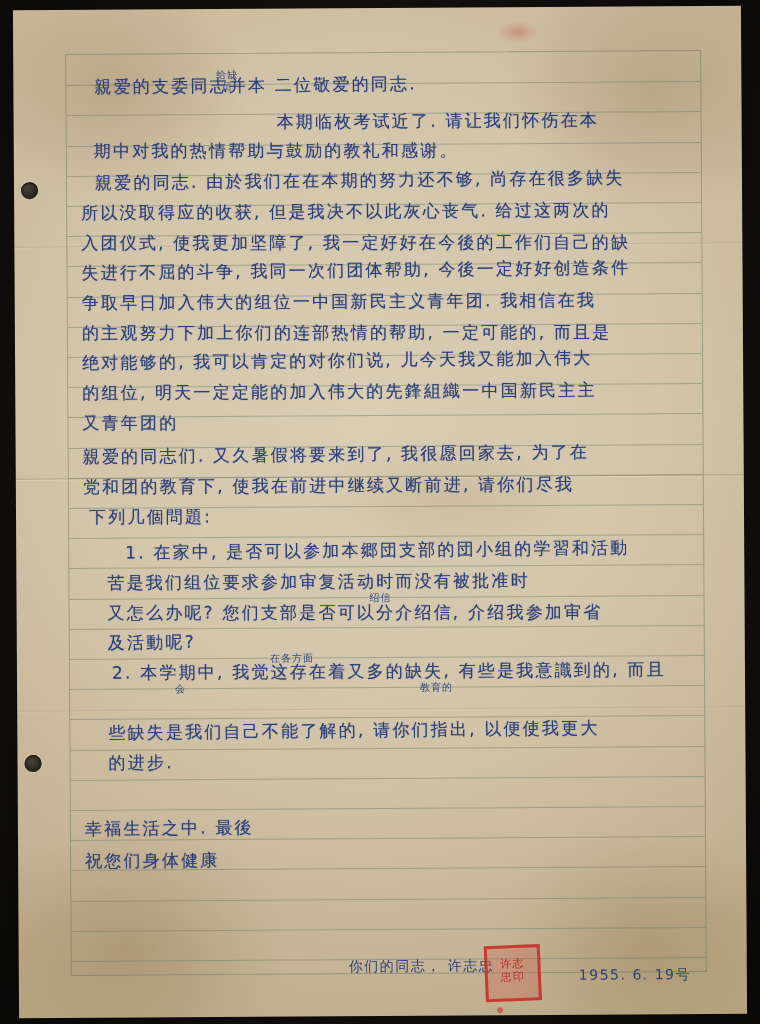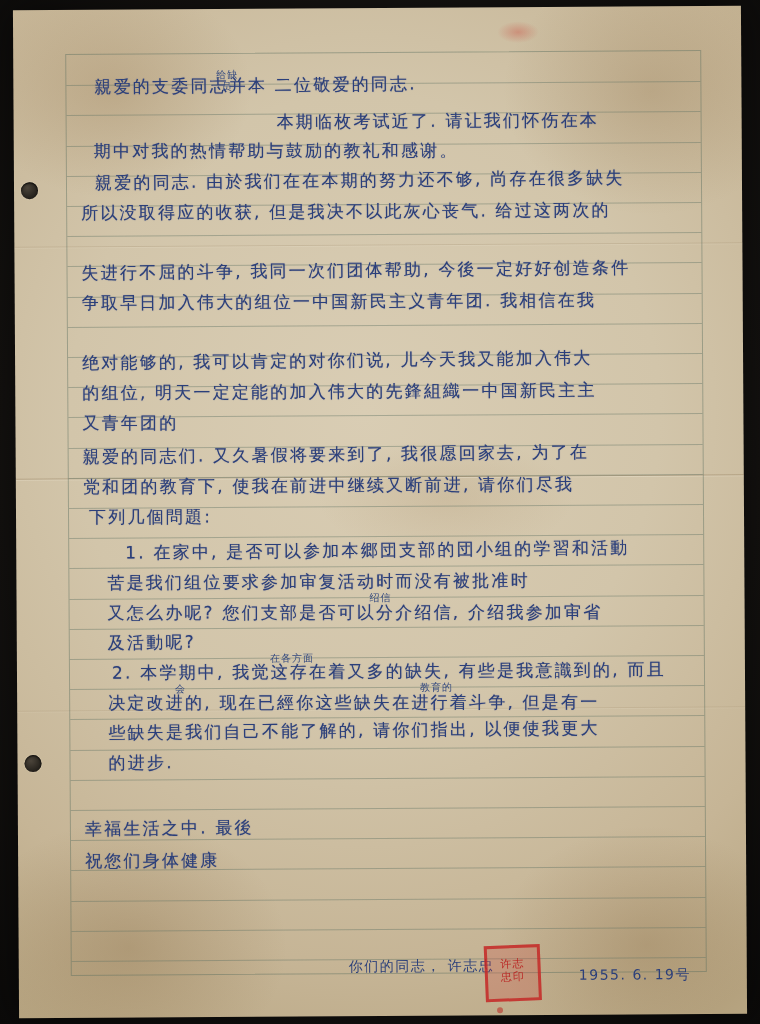--- a/index.html
+++ b/index.html
@@ -224,34 +224,35 @@
         <div class="rule-line" style="top: 785px;"></div>
         <div class="rule-line" style="top: 815px;"></div>
         <div class="rule-line" style="top: 846px;"></div>
         <div class="rule-line" style="top: 876px;"></div>
         <div class="rule-line" style="top: 906px;"></div>
         <div class="hand-row" style="left: 28px; top: 22px; font-size: 17px; transform: rotate(-0.25deg);">親爱的支委同志并本  二位敬爱的同志.</div>
         <div class="hand-row" style="left: 210px; top: 58px; font-size: 17px; transform: rotate(0deg);">本期临枚考试近了. 请让我们怀伤在本</div>
         <div class="hand-row" style="left: 27px; top: 86px; font-size: 17px; transform: rotate(0.25deg);">期中对我的热情帮助与鼓励的教礼和感谢。</div>
         <div class="hand-row" style="left: 28px; top: 118px; font-size: 17px; transform: rotate(-0.25deg);">親爱的同志. 由於我们在在本期的努力还不够, 尚存在很多缺失</div>
         <div class="hand-row" style="left: 14px; top: 148px; font-size: 17px; transform: rotate(0deg);">所以没取得应的收获, 但是我决不以此灰心丧气. 给过这两次的</div>
+        <div class="hand-row" style="left: 14px; top: 178px; font-size: 17px; transform: rotate(0.25deg);">入团仪式, 使我更加坚障了, 我一定好好在今後的工作们自己的缺</div>
         <div class="hand-row" style="left: 14px; top: 208px; font-size: 17px; transform: rotate(-0.25deg);">失进行不屈的斗争, 我同一次们团体帮助, 今後一定好好创造条件</div>
         <div class="hand-row" style="left: 14px; top: 238px; font-size: 17px; transform: rotate(0deg);">争取早日加入伟大的组位一中国新民主义青年团. 我相信在我</div>
+        <div class="hand-row" style="left: 14px; top: 268px; font-size: 17px; transform: rotate(0.25deg);">的主观努力下加上你们的连部热情的帮助, 一定可能的, 而且是</div>
         <div class="hand-row" style="left: 14px; top: 298px; font-size: 17px; transform: rotate(-0.25deg);">绝对能够的, 我可以肯定的对你们说, 儿今天我又能加入伟大</div>
         <div class="hand-row" style="left: 14px; top: 328px; font-size: 17px; transform: rotate(0deg);">的组位, 明天一定定能的加入伟大的先鋒組織一中国新民主主</div>
         <div class="hand-row" style="left: 14px; top: 358px; font-size: 17px; transform: rotate(0.25deg);">又青年团的</div>
         <div class="hand-row" style="left: 14px; top: 392px; font-size: 17px; transform: rotate(-0.25deg);">親爱的同志们. 又久暑假将要来到了, 我很愿回家去, 为了在</div>
         <div class="hand-row" style="left: 14px; top: 422px; font-size: 17px; transform: rotate(0deg);">党和团的教育下, 使我在前进中继续又断前进, 请你们尽我</div>
         <div class="hand-row" style="left: 14px; top: 452px; font-size: 17px; transform: rotate(0.25deg); margin-left: 6px;">下列几個問題:</div>
         <div class="hand-row" style="left: 56px; top: 488px; font-size: 17px; transform: rotate(-0.25deg);">1. 在家中, 是否可以参加本郷団支部的団小组的学習和活動</div>
         <div class="hand-row" style="left: 38px; top: 518px; font-size: 17px; transform: rotate(0deg);">苦是我们组位要求参加审复活动时而没有被批准时</div>
         <div class="hand-row" style="left: 38px; top: 548px; font-size: 17px; transform: rotate(0.25deg);">又怎么办呢? 您们支部是否可以分介绍信, 介绍我参加审省</div>
         <div class="hand-row" style="left: 38px; top: 578px; font-size: 17px; transform: rotate(-0.25deg);">及活動呢?</div>
         <div class="hand-row" style="left: 42px; top: 608px; font-size: 17px; transform: rotate(0deg);">2. 本学期中, 我觉这存在着又多的缺失, 有些是我意識到的, 而且</div>
-        <div class="hand-row" style="left: 38px; top: 638px; font-size: 17px; transform: rotate(0.25deg);">决定改进的, 现在已經你这些缺失在进行着斗争, 但是有一</div>
         <div class="hand-row" style="left: 38px; top: 668px; font-size: 17px; transform: rotate(-0.25deg);">些缺失是我们自己不能了解的, 请你们指出, 以便使我更大</div>
         <div class="hand-row" style="left: 38px; top: 698px; font-size: 17px; transform: rotate(0deg);">的进步.</div>
         <div class="hand-row" style="left: 14px; top: 764px; font-size: 17px; transform: rotate(-0.25deg);">幸福生活之中.   最後</div>
         <div class="hand-row" style="left: 14px; top: 796px; font-size: 17px; transform: rotate(0deg);">祝您们身体健康</div>
         <div class="ins" style="left: 150px; top: 14px;">给缺</div>
         <div class="ins" style="left: 155px; top: 26px;">员</div>
         <div class="ins" style="left: 300px; top: 538px;">绍信</div>
         <div class="ins" style="left: 200px; top: 598px;">在各方面</div>
         <div class="ins" style="left: 105px; top: 628px;">会</div>
         <div class="ins" style="left: 350px; top: 628px;">教育的</div>

